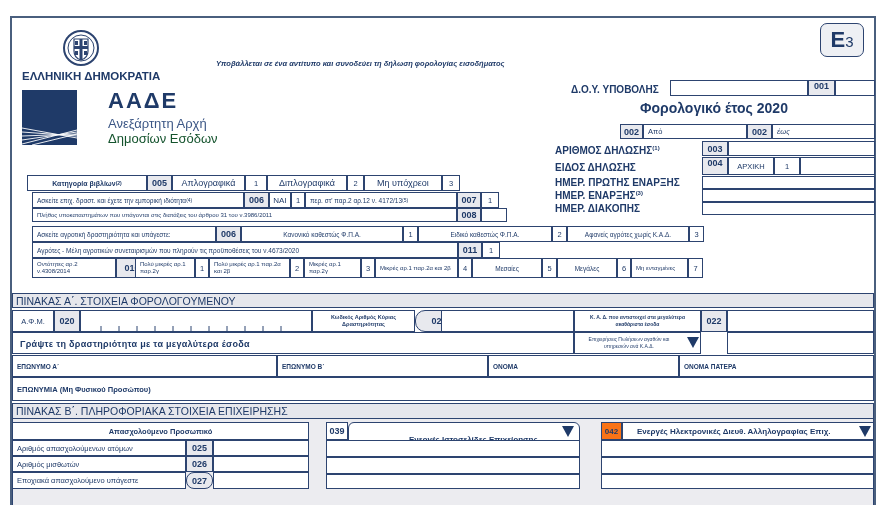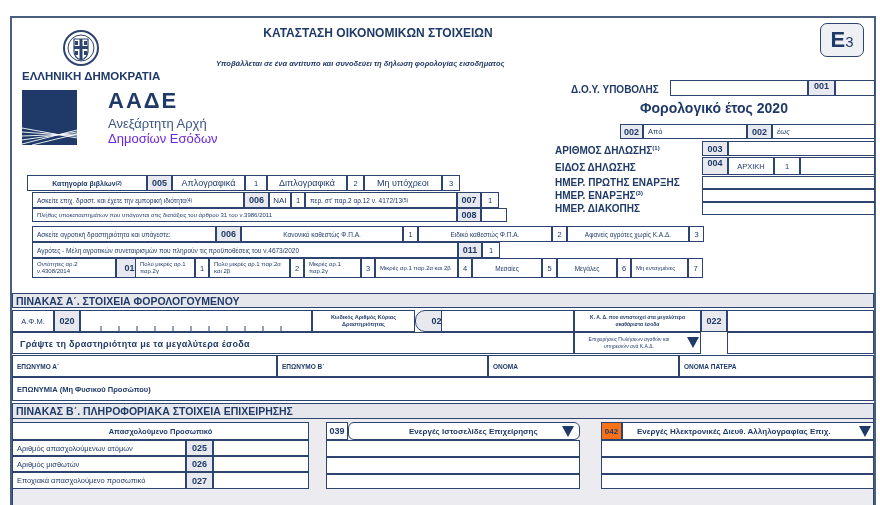--- a/index.html
+++ b/index.html
@@ -6,21 +6,21 @@
   html, body { width: 880px; height: 505px; background: #ffffff; overflow: hidden; }
   body { font-family: "Liberation Sans", sans-serif; color: #1f3a68; position: relative; }
   .abs { position: absolute; }
   .frame { left: 10px; top: 16px; width: 866px; height: 495px; border: 2px solid #4a5f7e; border-bottom: none; }
   .box { position: absolute; border: 1px solid #2d4470; background: #fff; }
   .code { position: absolute; background: #e8e9ee; border: 1px solid #2d4470; font-weight: bold; font-size: 9px; color: #1f3a68; display: flex; align-items: center; justify-content: center; }
   .cell { position: absolute; border: 1px solid #2d4470; font-size: 7.5px; color: #1f3a68; display: flex; align-items: center; padding: 0 4px; background: #fff; white-space: nowrap; overflow: hidden; }
   .cell.c { justify-content: center; }
   .small { font-size: 6px; line-height: 7px; white-space: normal; }
   .lbl-b { font-weight: bold; font-size: 10px; color: #1f3a68; position: absolute; white-space: nowrap; }
-  .section { position: absolute; left: 12px; width: 862px; height: 15px; background: #e6e7ec; border: 1px solid #2d4470; font-weight: bold; font-size: 10.5px; padding-left: 3px; line-height: 14px; color: #1f3a68; }
+  .section { position: absolute; left: 12px; width: 862px; height: 15px; background: #e6e7ec; border: 1px solid #2d4470; font-weight: normal; font-size: 10.5px; padding-left: 3px; line-height: 14px; color: #1f3a68; }
   .tri { width: 0; height: 0; border-left: 6px solid transparent; border-right: 6px solid transparent; border-top: 11px solid #1f3a68; position: absolute; }
 </style>
 </head>
 <body>
 
 <div class="abs frame"></div>
 
 <div class="abs" style="left:62px;top:28px;width:38px;height:40px;">
   <svg width="38" height="40" viewBox="0 0 38 40">
     <circle cx="19" cy="20" r="17" fill="none" stroke="#2d4470" stroke-width="2"></circle>
@@ -37,24 +37,23 @@
 <div class="abs" style="left:22px;top:70px;font-weight:bold;font-size:11.5px;">ΕΛΛΗΝΙΚΗ ΔΗΜΟΚΡΑΤΙΑ</div>
 
 <div class="abs" style="left:22px;top:90px;width:55px;height:55px;">
   <svg width="55" height="55" viewBox="0 0 55 55">
     <rect width="55" height="55" fill="#1f3a68"></rect>
     <path d="M0 38 L55 48 M0 42 L55 46 M0 46 L55 44 M0 50 L55 42 M0 54 L55 40 M10 55 L55 44" stroke="#fff" stroke-width="0.9"></path>
   </svg>
 </div>
 <div class="abs" style="left:108px;top:88px;font-weight:bold;font-size:22px;letter-spacing:2px;">ΑΑΔΕ</div>
 <div class="abs" style="left:108px;top:116px;font-size:13px;color:#3b5685;">Ανεξάρτητη Αρχή</div>
-<div class="abs" style="left:108px;top:131px;font-size:13px;color:#6d28d9;">Δημοσίων Εσόδων</div>
+<div class="abs" style="left:108px;top:131px;font-size:13px;color:#14532d;">Δημοσίων Εσόδων</div>
 
 <div class="abs" style="left:230px;top:26px;width:296px;text-align:center;font-weight:bold;font-size:12px;line-height:14px;">
-  <div>ΚΑΤΑΣΤΑΣΗ ΟΙΚΟΝΟΜΙΚΩΝ ΣΤΟΙΧΕΙΩΝ</div>
 </div>
 <div class="abs" style="left:216px;top:59px;font-style:italic;font-weight:bold;font-size:7.5px;">Υποβάλλεται σε ένα αντίτυπο και συνοδεύει τη δήλωση φορολογίας εισοδήματος</div>
 
 <div class="abs" style="left:820px;top:23px;width:44px;height:34px;border:1.5px solid #2d4470;border-radius:7px;background:#eef0f4;text-align:center;font-weight:bold;">
   <span style="font-size:22px;line-height:32px;">E</span><span style="font-size:15px;font-weight:normal;">3</span>
 </div>
 
 <div class="lbl-b" style="left:571px;top:84px;font-size:10px;">Δ.Ο.Υ. ΥΠΟΒΟΛΗΣ</div>
 <div class="box" style="left:670px;top:80px;width:138px;height:16px;"></div>
 <div class="code" style="left:808px;top:80px;width:27px;height:16px;justify-content:center;align-items:flex-start;">001</div>
@@ -194,26 +193,26 @@
 <div class="section" style="top:403px;height:16px;background:#e6e7ec;">ΠΙΝΑΚΑΣ Β΄. ΠΛΗΡΟΦΟΡΙΑΚΑ ΣΤΟΙΧΕΙΑ ΕΠΙΧΕΙΡΗΣΗΣ</div>
 <div class="abs" style="left:12px;top:419px;width:862px;height:86px;background:#ececf0;border-left:1px solid #2d4470;border-right:1px solid #2d4470;"></div>
 
 <div class="cell c" style="left:12px;top:422px;width:297px;height:18px;font-weight:bold;font-size:7.5px;">Απασχολούμενο Προσωπικό</div>
 <div class="cell" style="left:12px;top:440px;width:174px;height:16px;font-size:7.5px;">Αριθμός απασχολούμενων ατόμων</div>
 <div class="code" style="left:186px;top:440px;width:27px;height:16px;">025</div>
 <div class="box" style="left:213px;top:440px;width:96px;height:16px;"></div>
 <div class="cell" style="left:12px;top:456px;width:174px;height:16px;font-size:7.5px;">Αριθμός μισθωτών</div>
 <div class="code" style="left:186px;top:456px;width:27px;height:16px;">026</div>
 <div class="box" style="left:213px;top:456px;width:96px;height:16px;"></div>
-<div class="cell" style="left:12px;top:472px;width:174px;height:17px;font-size:7.5px;">Εποχιακά απασχολούμενο προσωπικό</div>
-<div class="code" style="left:186px;top:472px;width:27px;height:17px;">027</div>
+<div class="cell" style="left:12px;top:472px;width:174px;height:17px;font-size:7.5px;">Εποχιακά απασχολούμενο υπάγεστε</div>
+<div class="code" style="left:186px;top:472px;width:27px;height:17px;border-radius:8px;">027</div>
 <div class="box" style="left:213px;top:472px;width:96px;height:17px;"></div>
 
 <div class="code" style="left:326px;top:422px;width:22px;height:18px;background:#fff;">039</div>
-<div class="cell" style="left:348px;top:422px;width:232px;height:18px;font-weight:bold;font-size:8px;padding-left:60px;border-radius:6px;">Ενεργές Ιστοσελίδες Επιχείρησης</div>
+<div class="cell" style="left:348px;top:422px;width:232px;height:34px;font-weight:bold;font-size:8px;padding-left:60px;border-radius:6px;">Ενεργές Ιστοσελίδες Επιχείρησης</div>
 <div class="tri" style="left:562px;top:426px;"></div>
 <div class="box" style="left:326px;top:440px;width:254px;height:17px;"></div>
 <div class="box" style="left:326px;top:457px;width:254px;height:17px;"></div>
 <div class="box" style="left:326px;top:474px;width:254px;height:15px;"></div>
 
 <div class="code" style="left:601px;top:422px;width:21px;height:18px;background:#f97316;font-size:8px;">042</div>
 <div class="cell" style="left:622px;top:422px;width:252px;height:18px;font-weight:bold;font-size:8px;padding-left:14px;">Ενεργές Ηλεκτρονικές Διευθ. Αλληλογραφίας Επιχ.</div>
 <div class="tri" style="left:859px;top:426px;"></div>
 <div class="box" style="left:601px;top:440px;width:273px;height:17px;"></div>
 <div class="box" style="left:601px;top:457px;width:273px;height:17px;"></div>

